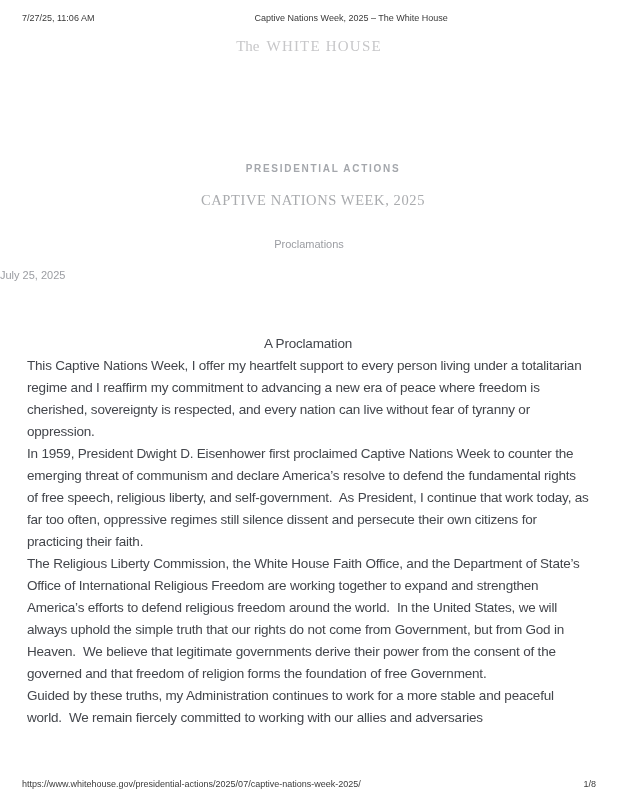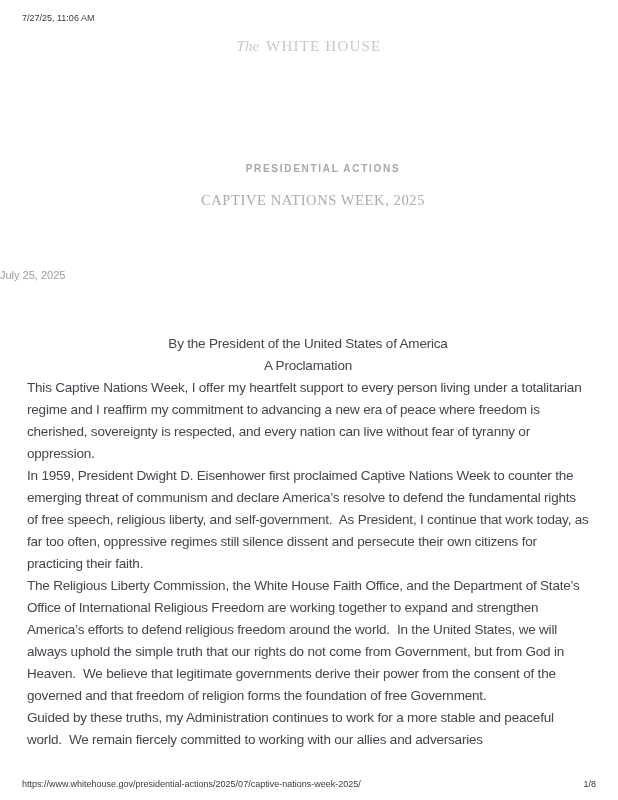--- a/index.html
+++ b/index.html
@@ -36,21 +36,21 @@
   .wh-logo {
     position: absolute;
     top: 38px;
     left: 0;
     width: 100%;
     text-align: center;
     font-family: "Liberation Serif", serif;
     font-size: 15px;
     color: #c7c7c9;
   }
-  .logo-the { font-style: italic; margin-right: 7px; }
+  .logo-the { margin-right: 7px; }
   .logo-name { letter-spacing: 1.2px; }
 
   
   .eyebrow {
     position: absolute;
     top: 163px;
     left: 0;
     width: 100%;
     text-align: center;
     font-size: 10px;
@@ -124,35 +124,36 @@
     color: #3a3a3a;
   }
 </style>
 </head>
 <body>
 
 <div class="page">
 
   <header class="print-header">
     <span class="ph-date">7/27/25, 11:06 AM</span>
+    <span class="ph-title">Captive Nations Week, 2025 – The White House</span>
   </header>
 
   <div class="wh-logo">
     <span class="logo-the">The</span><span class="logo-name">WHITE HOUSE</span>
   </div>
 
   <div class="eyebrow">PRESIDENTIAL ACTIONS</div>
 
   <h1 class="article-title">CAPTIVE NATIONS WEEK, 2025</h1>
 
+  <div class="category">Proclamations</div>
 
   <div class="pub-date">July 25, 2025</div>
 
   <div class="article-body">
-    <p class="centered">By the President of the United States of America</p>
     <p class="centered">A Proclamation</p>
     <p>This Captive Nations Week, I offer my heartfelt support to every person living under a totalitarian regime and I reaffirm my commitment to advancing a new era of peace where freedom is cherished, sovereignty is respected, and every nation can live without fear of tyranny or oppression.</p>
     <p>In 1959, President Dwight D. Eisenhower first proclaimed Captive Nations Week to counter the emerging threat of communism and declare America’s resolve to defend the fundamental rights of free speech, religious liberty, and self-government.  As President, I continue that work today, as far too often, oppressive regimes still silence dissent and persecute their own citizens for practicing their faith.</p>
     <p>The Religious Liberty Commission, the White House Faith Office, and the Department of State’s Office of International Religious Freedom are working together to expand and strengthen America’s efforts to defend religious freedom around the world.  In the United States, we will always uphold the simple truth that our rights do not come from Government, but from God in Heaven.  We believe that legitimate governments derive their power from the consent of the governed and that freedom of religion forms the foundation of free Government.</p>
     <p>Guided by these truths, my Administration continues to work for a more stable and peaceful world.  We remain fiercely committed to working with our allies and adversaries</p>
   </div>
 
   <footer class="print-footer">
     <span>https://www.whitehouse.gov/presidential-actions/2025/07/captive-nations-week-2025/</span>
     <span>1/8</span>

